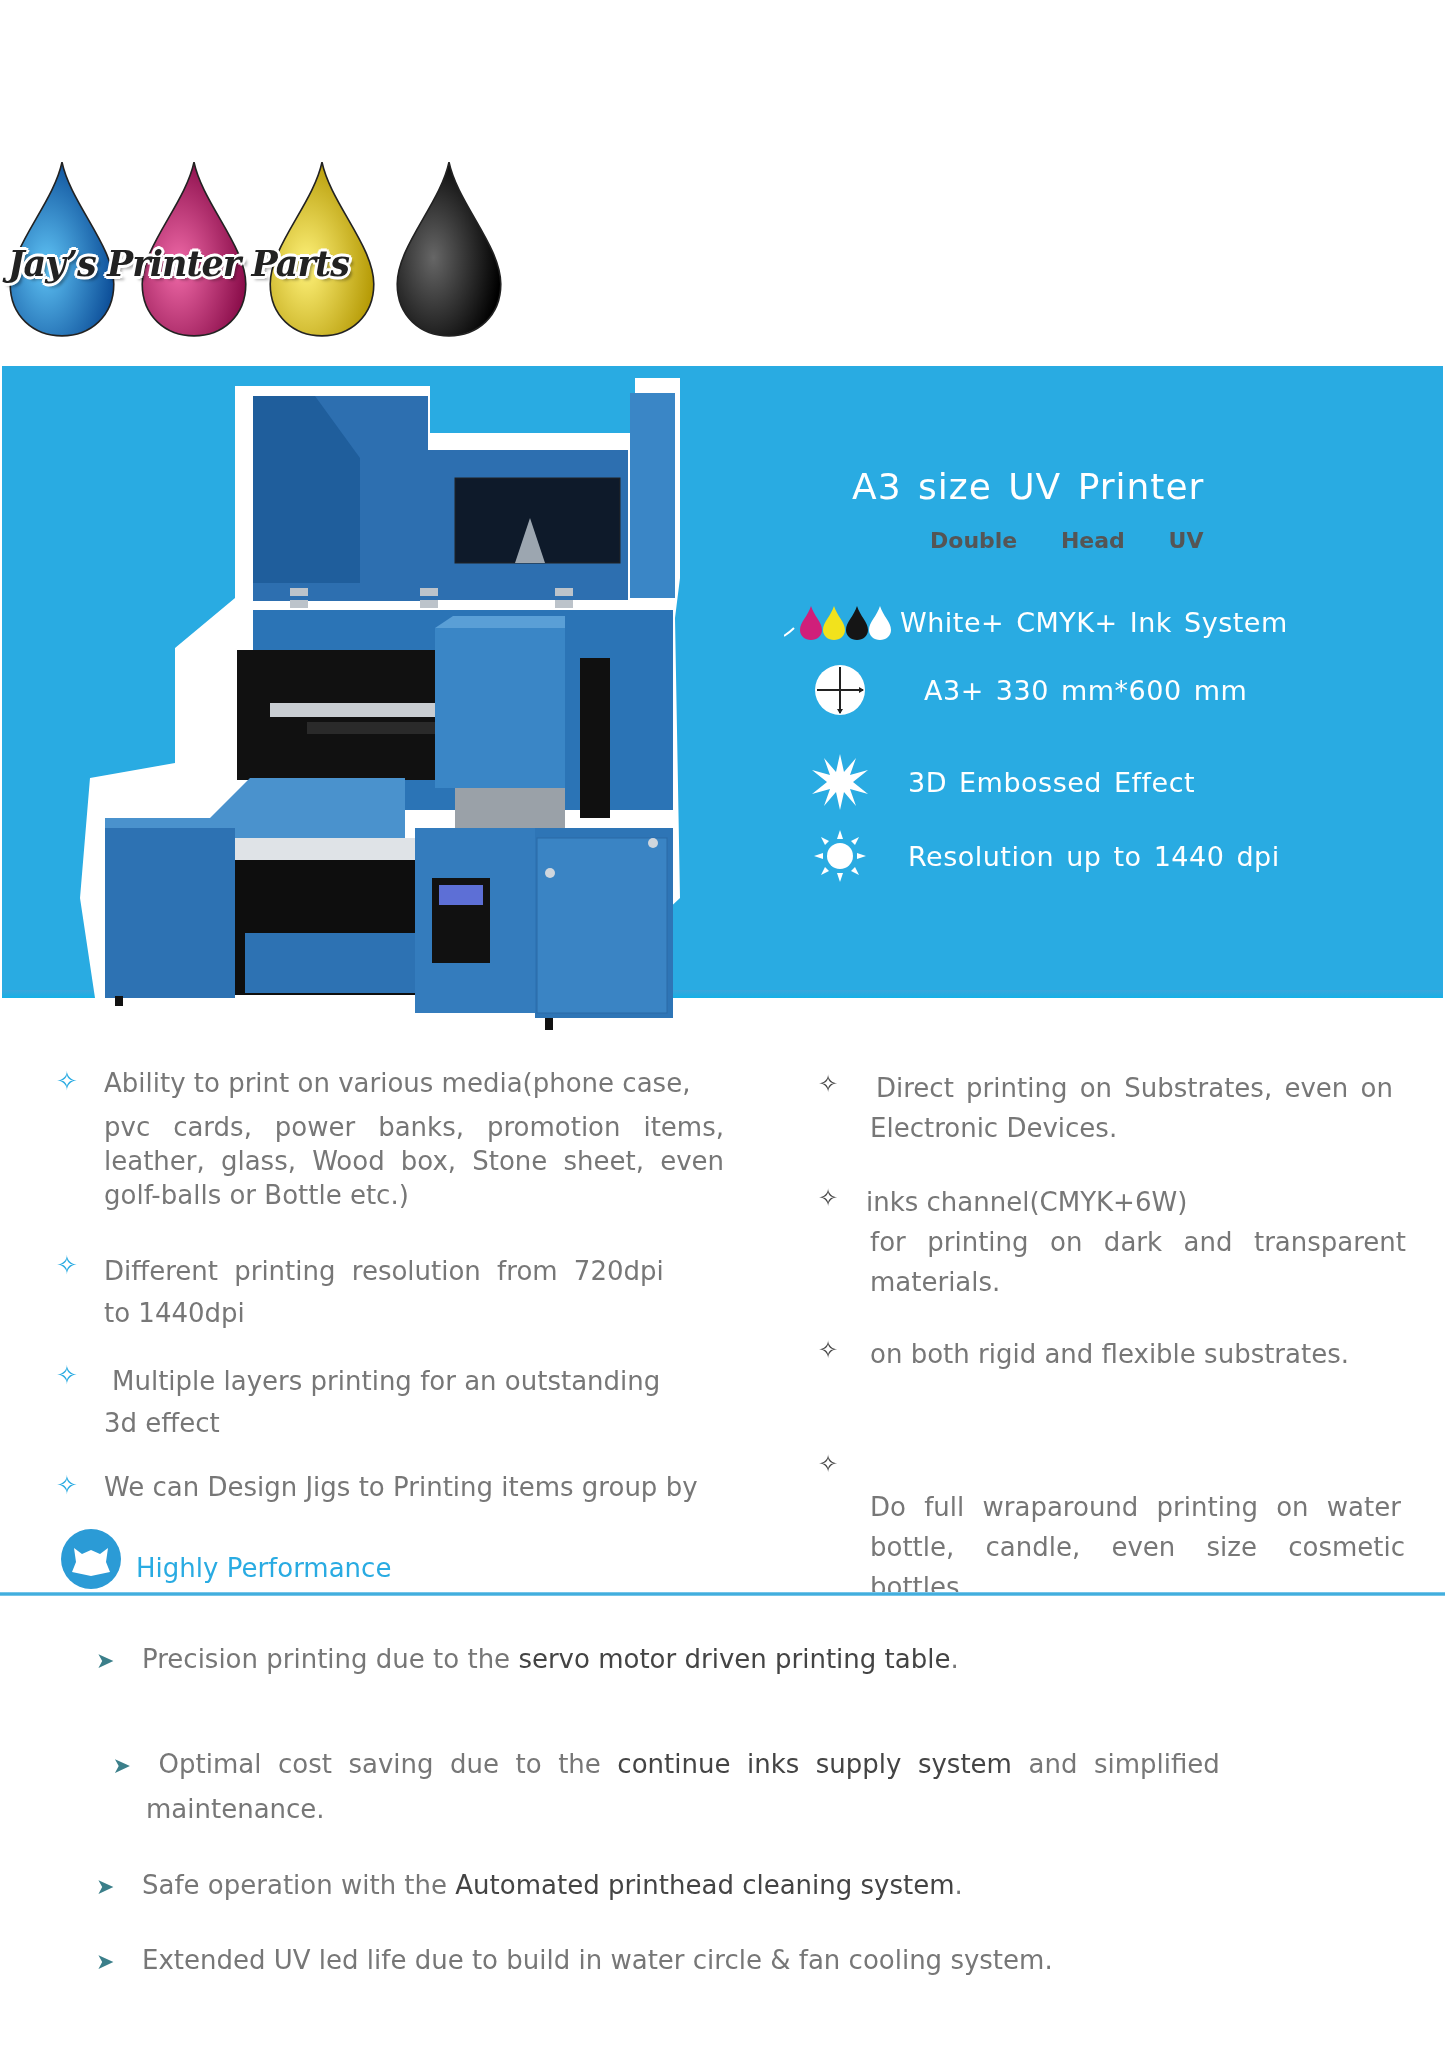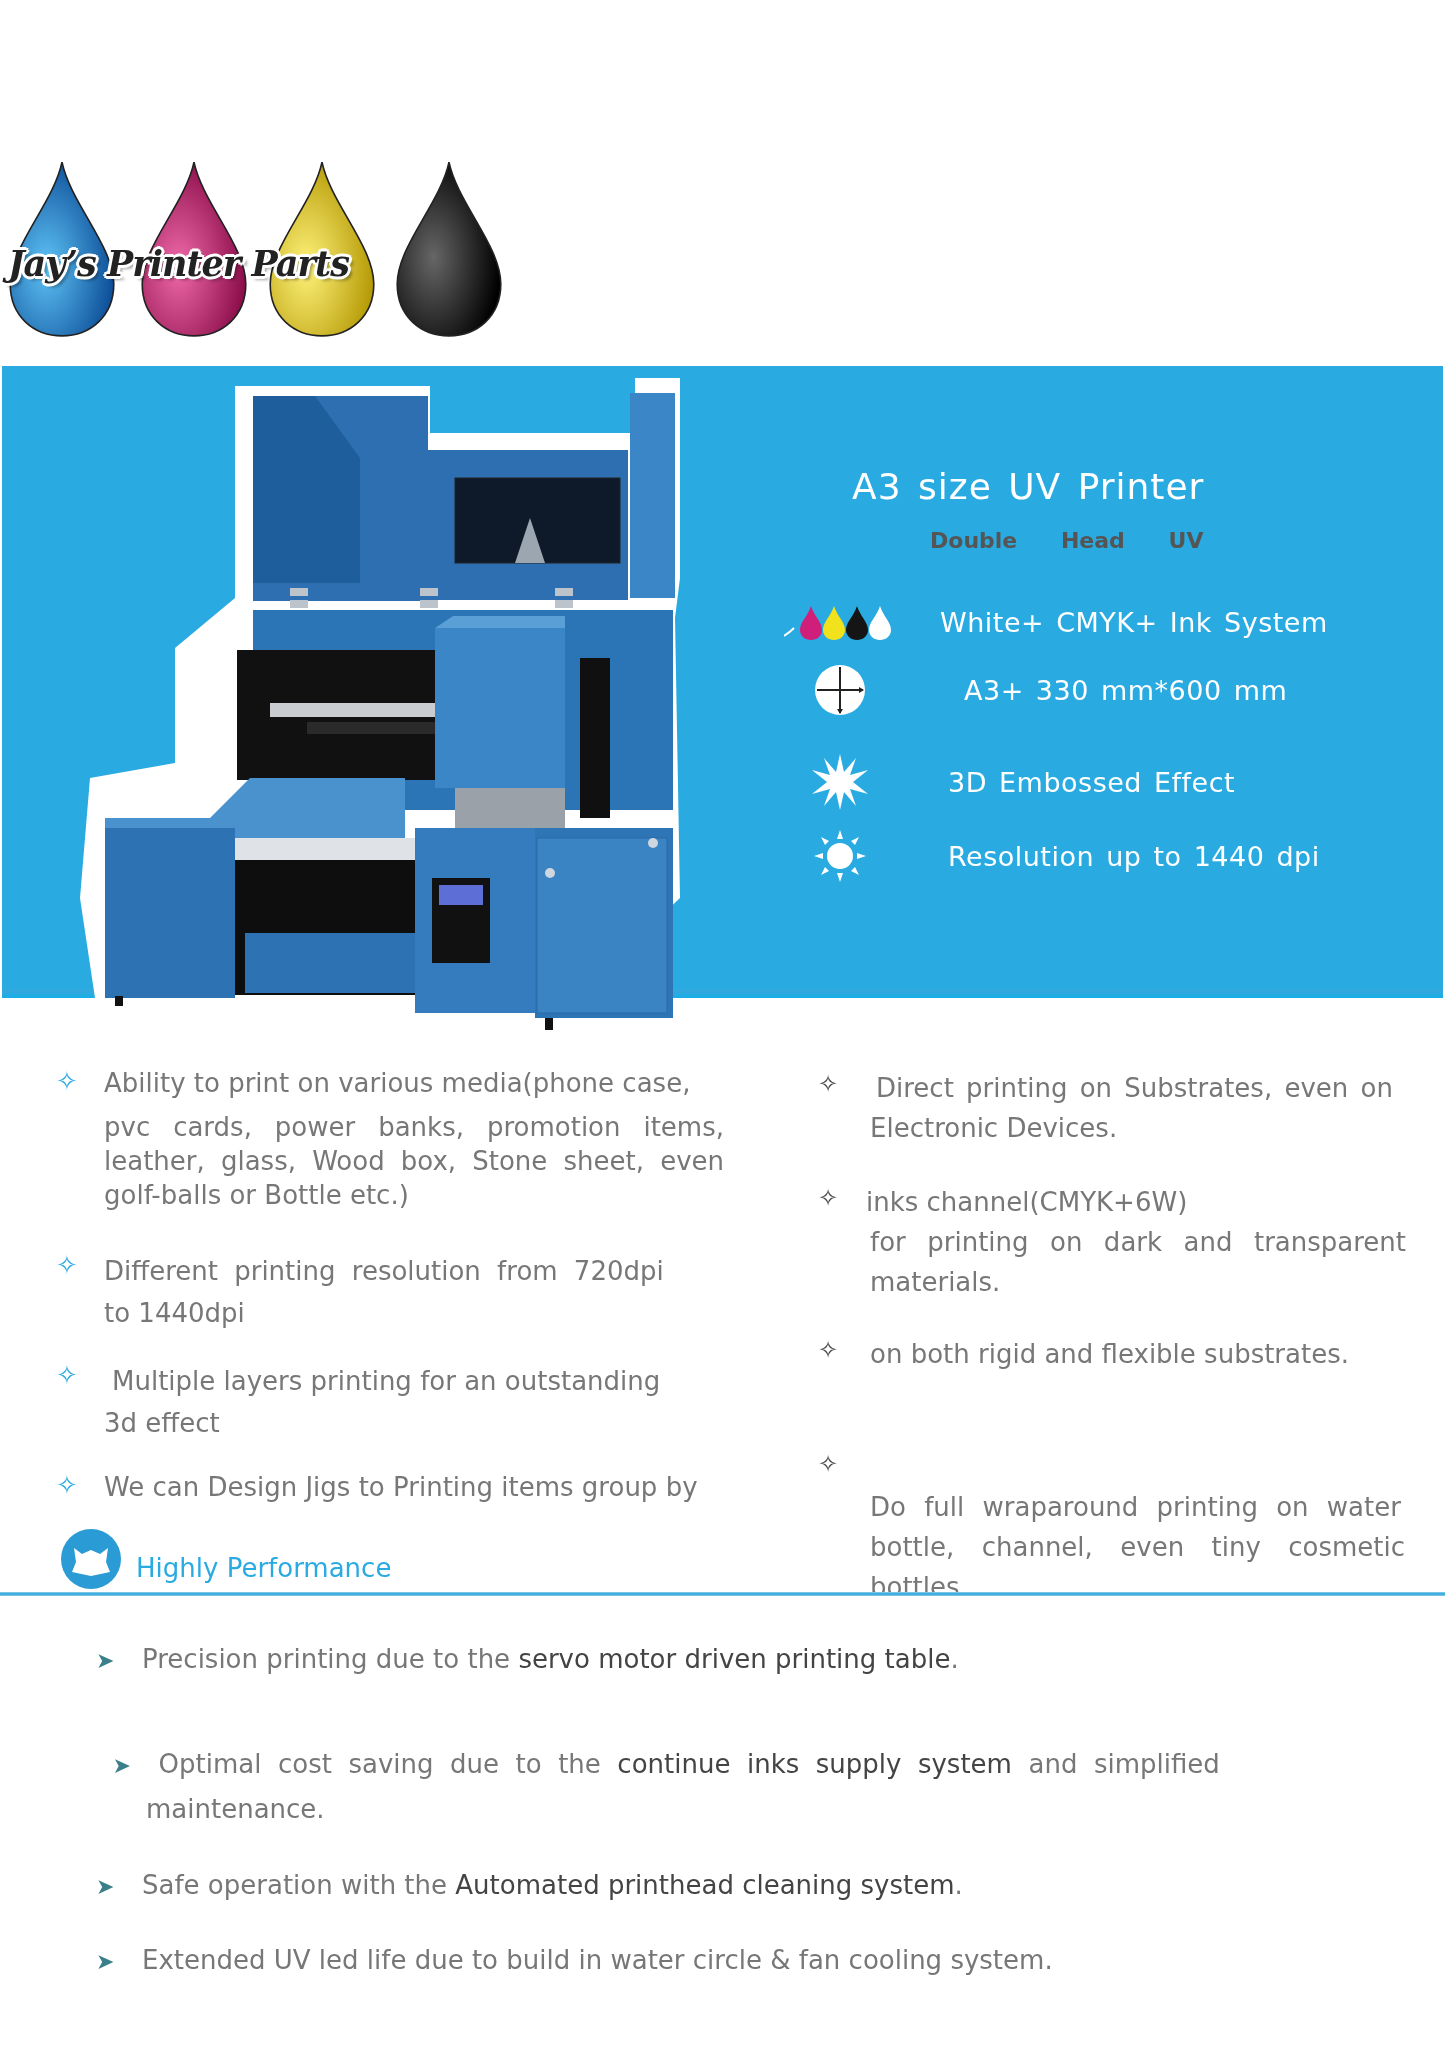--- a/index.html
+++ b/index.html
@@ -14,21 +14,21 @@
   
   .banner { position: absolute; left: 2px; top: 366px; width: 1441px; height: 632px; background: #29abe2; }
   .banner-bottom { position: absolute; left: 2px; top: 990px; width: 1441px; height: 8px; background: linear-gradient(#3aa6dc, #15b0e6); }
 
   
   .printer { position: absolute; left: 75px; top: 378px; width: 610px; height: 660px; }
 
   .spec-title { position: absolute; left: 852px; top: 466px; font-size: 36px; color: #ffffff; letter-spacing: 1px; word-spacing: 4px; }
   .spec-sub { position: absolute; left: 930px; top: 528px; font-size: 22px; font-weight: bold; color: #555555; word-spacing: 18px; }
   .spec-sub span { margin-right: 18px; margin-top: 36px; }
-  .spec-row { position: absolute; left: 780px; display: flex; align-items: center; gap: 40px; }
+  .spec-row { position: absolute; left: 780px; display: flex; align-items: center; }
   .spec-icon { width: 120px; height: 60px; display: flex; justify-content: center; align-items: center; }
   .spec-label { font-size: 27px; color: #ffffff; letter-spacing: 0.5px; word-spacing: 3px; white-space: nowrap; }
 
   
   .feat { position: absolute; font-size: 26px; color: #777777; line-height: 34px; }
   .feat .txt { text-align: justify; }
   .bullet-blue { position: absolute; color: #29abe2; font-size: 26px; }
   .bullet-dark { position: absolute; color: #444; font-size: 24px; }
 
   
@@ -231,21 +231,21 @@
 </div>
 
 <span class="bullet-dark" style="left:818px; top:1336px">✧</span>
 <div class="feat" style="left:870px; top:1334px; width:535px; line-height:40px;">
   <div>on both rigid and flexible substrates.</div>
 </div>
 
 <span class="bullet-dark" style="left:818px; top:1450px">✧</span>
 <div class="feat" style="left:870px; top:1487px; width:535px; line-height:40px;">
   <div style="word-spacing:10px">Do full  wraparound  printing  on water</div>
-  <div class="txt" style="text-align:justify; text-align-last:left;">bottle, channel, even tiny cosmetic bottles</div>
+  <div class="txt" style="text-align:justify; text-align-last:left;">bottle, candle, even size cosmetic bottles</div>
 </div>
 
 <svg class="hp-icon" viewBox="0 0 62 62">
   <circle cx="31" cy="31" r="30" fill="#2b9bd6"></circle>
   <path d="M14 20 L22 26 L31 22 L40 26 L48 20 L46 34 L50 44 L31 48 L12 44 L16 34 Z" fill="#ffffff"></path>
 </svg>
 <div class="hp-title">Highly Performance</div>
 <div class="hp-line"></div>
 
 <div class="perf" style="top:1644px">

